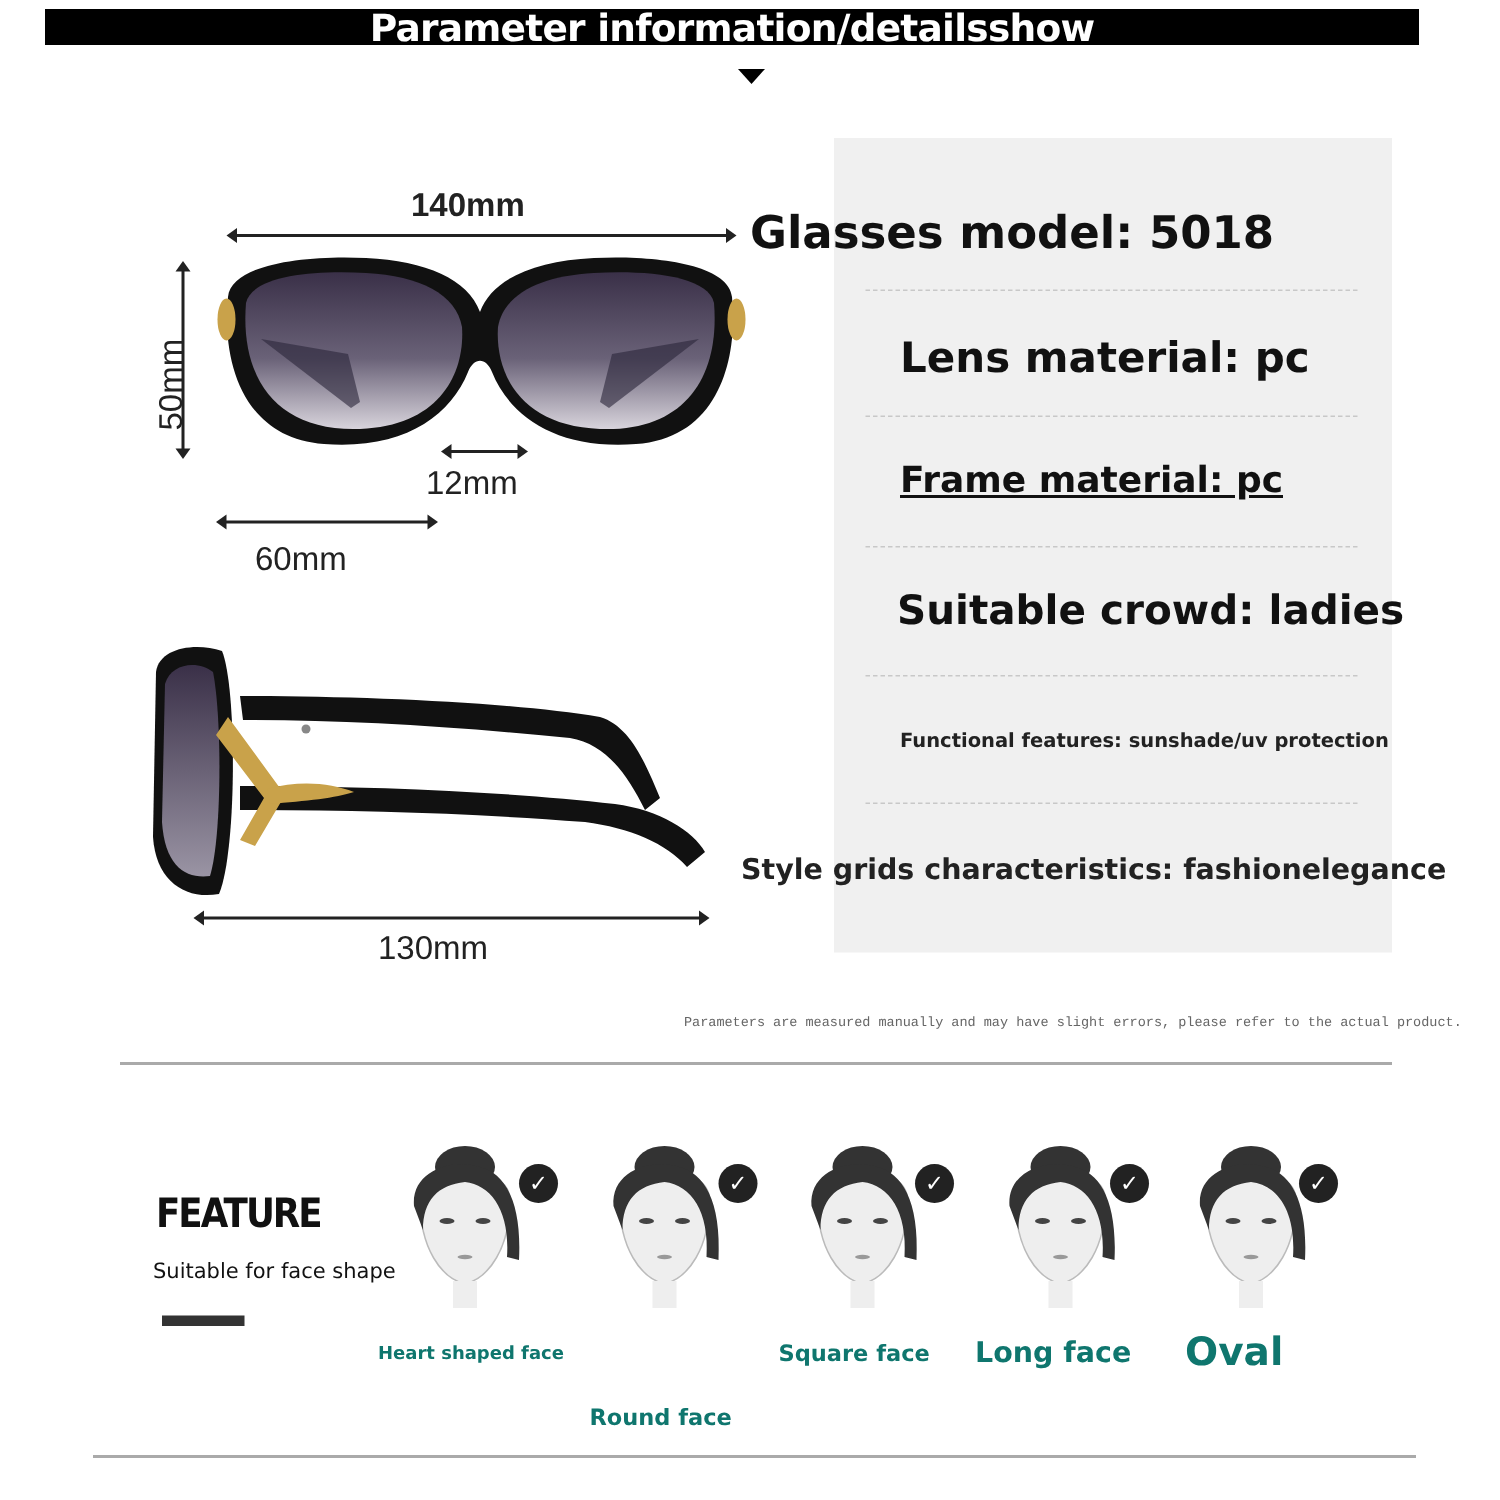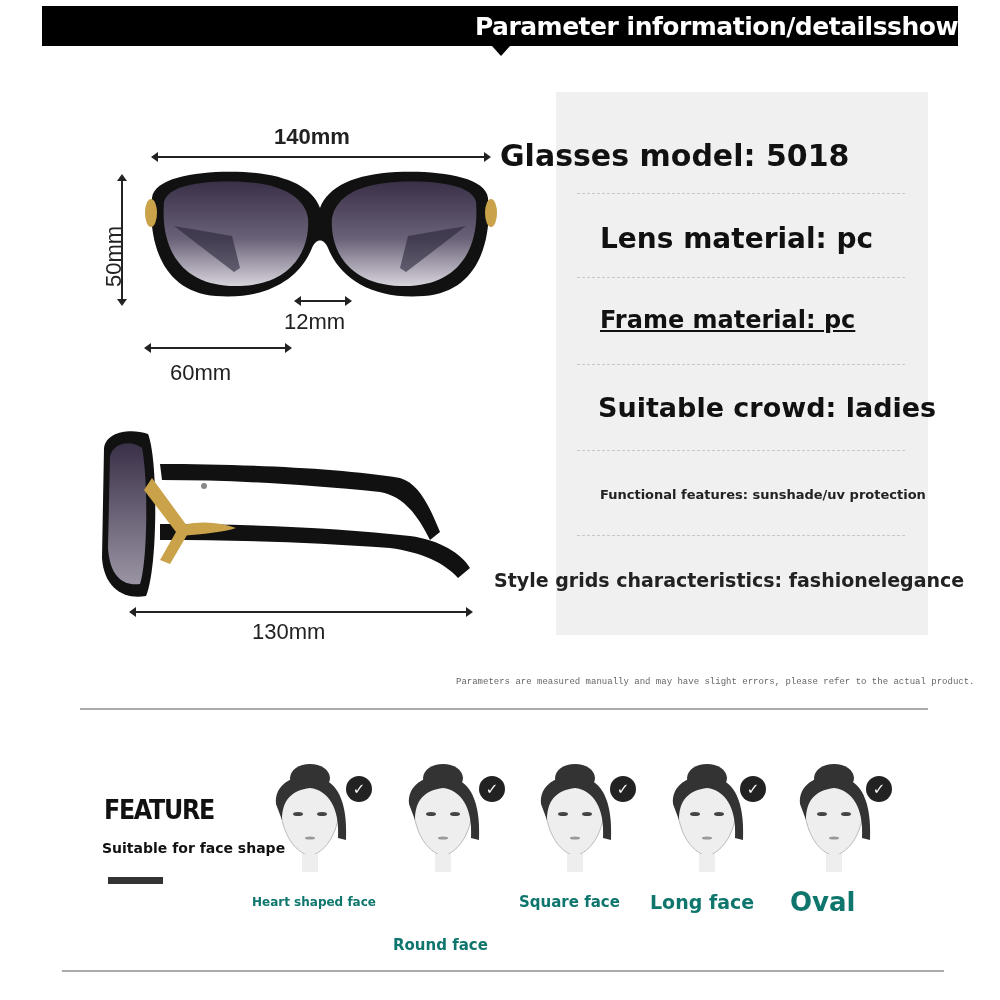--- a/index.html
+++ b/index.html
@@ -1,19 +1,19 @@
 <!DOCTYPE html>
 <html><head>
 <meta charset="utf-8">
 <style>
   * { box-sizing: border-box; margin: 0; padding: 0; }
   html, body { width: 1000px; height: 1000px; background: #ffffff; overflow: hidden; }
   body { position: relative; font-family: "DejaVu Sans", sans-serif; color: #111; }
 
-  .header-bar { position: absolute; left: 42px; top: 6px; width: 916px; height: 40px; background: #000; display: flex; align-items: center; justify-content: flex-end; }
+  .header-bar { position: absolute; left: 30px; top: 6px; width: 916px; height: 24px; background: #000; display: flex; align-items: center; justify-content: center; }
   .header-title { color: #fff; font-family: "DejaVu Sans", sans-serif; font-weight: bold; font-size: 25px; letter-spacing: -0.5px; }
   .header-pointer { position: absolute; left: 492px; top: 46px; width: 0; height: 0; border-left: 9px solid transparent; border-right: 9px solid transparent; border-top: 10px solid #000; }
 
   .spec-panel { position: absolute; left: 556px; top: 92px; width: 372px; height: 543px; background: #f0f0f0; }
   .spec-divider { position: absolute; left: 577px; width: 328px; border-top: 1px dashed #c8c8c8; }
 
   .spec-text { position: absolute; font-weight: bold; white-space: nowrap; }
   .spec-model { left: 500px; top: 138px; font-size: 30px; color: #111; }
   .spec-lens { left: 600px; top: 222px; font-size: 28px; color: #111; }
   .spec-frame { left: 600px; top: 306px; font-size: 24px; color: #111; text-decoration: underline; }
@@ -39,21 +39,21 @@
 
   .glasses-front { position: absolute; left: 144px; top: 168px; width: 356px; height: 140px; }
   .glasses-side { position: absolute; left: 100px; top: 428px; width: 380px; height: 175px; }
 
   .disclaimer { position: absolute; left: 424px; top: 677px; font-size: 9px; color: #666; white-space: nowrap; font-family: Liberation Mono, monospace; margin-left: 32px; }
   .rule { position: absolute; height: 2px; background: #aaa; }
   .rule-top { left: 80px; top: 708px; width: 848px; }
   .rule-bottom { left: 62px; top: 970px; width: 882px; }
 
   .feature-title { position: absolute; left: 104px; top: 794px; font-family: "DejaVu Sans", sans-serif; font-weight: bold; font-size: 27px; letter-spacing: -1.5px; color: #111; transform: scaleX(0.88); transform-origin: left; }
-  .feature-sub { position: absolute; left: 102px; top: 840px; font-weight: bold; font-size: 14px; color: #111; white-space: nowrap; }
+  .feature-sub { position: absolute; left: 102px; top: 840px; font-weight: normal; font-size: 14px; color: #111; white-space: nowrap; }
   .feature-bar { position: absolute; left: 108px; top: 877px; width: 55px; height: 7px; background: #333; }
 
   .face { position: absolute; top: 760px; width: 110px; height: 130px; }
   .face-label { position: absolute; font-weight: bold; color: #0f766e; white-space: nowrap; }
   .check-badge { position: absolute; width: 26px; height: 26px; border-radius: 50%; background: #222; color: #fff; font-size: 15px; display: flex; align-items: center; justify-content: center; }
 </style>
 </head>
 <body>
 
 <div class="header-bar">

